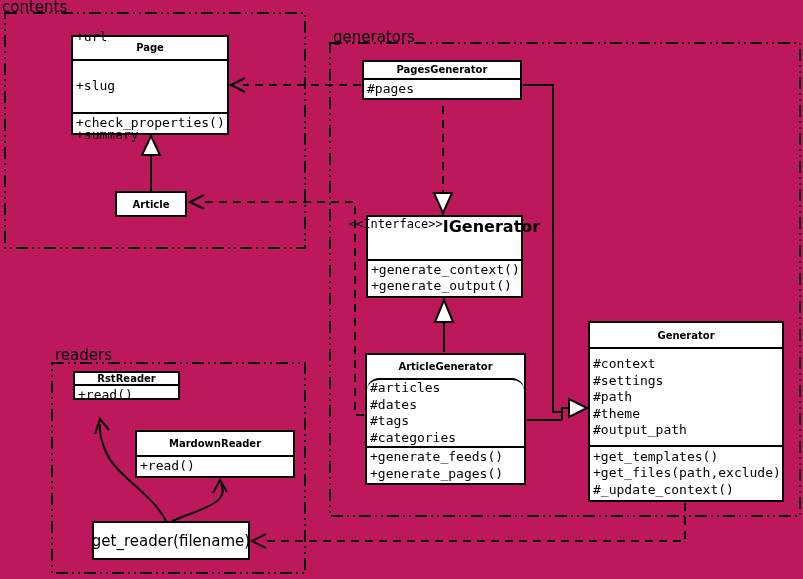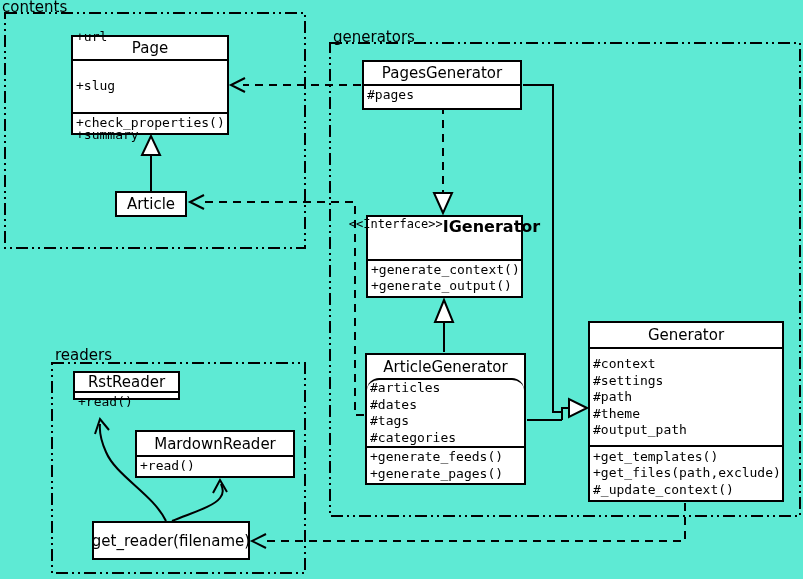--- a/index.html
+++ b/index.html
@@ -1,23 +1,23 @@
 <!DOCTYPE html>
 <html><head>
 <meta charset="utf-8">
 <style>
   html,body{margin:0;padding:0;background:#ffffff;}
-  #stage{position:relative;width:803px;height:579px;background:#5eead4;overflow:hidden;
+  #stage{position:relative;width:803px;height:579px;background:#be185d;overflow:hidden;
          font-family:"DejaVu Sans",sans-serif;}
   #wires{position:absolute;left:0;top:0;z-index:1;}
   .pkg-label{position:absolute;z-index:3;font-size:15px;color:#000;background:transparent;white-space:nowrap;}
   .uml-class{position:absolute;z-index:2;box-sizing:border-box;background:#ffffff;
              border:2px solid #000;display:flex;flex-direction:column;}
   .uml-title{box-sizing:border-box;display:flex;align-items:center;justify-content:center;
-             font-weight:normal;font-size:15px;white-space:nowrap;}
+             font-weight:bold;font-size:10px;white-space:nowrap;}
   .uml-sec{box-sizing:border-box;border-top:2px solid #000;display:flex;flex-direction:column;
            justify-content:center;padding:1px 3px;}
   .row{font-family:"DejaVu Sans Mono",monospace;font-size:13px;line-height:16.4px;
        white-space:nowrap;color:#000;}
   .stereo{font-family:"DejaVu Sans Mono",monospace;font-size:12px;line-height:15px;
           text-align:center;white-space:nowrap;}
   .iname{font-weight:bold;font-size:16px;line-height:20px;text-align:center;}
   .plainbox{position:absolute;z-index:2;box-sizing:border-box;background:#fff;border:2px solid #000;
             display:flex;align-items:center;justify-content:center;font-size:15px;white-space:nowrap;}
 </style>
@@ -93,21 +93,21 @@
     </div>
     <div class="uml-sec" style="height:23px;">
       <div class="row">+check_properties()</div>
     </div>
   </div>
 
   <div class="uml-class" style="left:115px;top:191px;width:72px;height:26px;">
     <div class="uml-title" style="height:22px;">Article</div>
   </div>
 
-  <div class="uml-class" style="left:362px;top:60px;width:160px;height:50px;">
+  <div class="uml-class" style="left:362px;top:60px;width:160px;height:40px;">
     <div class="uml-title" style="height:22px;">PagesGenerator</div>
     <div class="uml-sec" style="height:21px;">
       <div class="row">#pages</div>
     </div>
   </div>
 
   <div class="uml-class" style="left:366px;top:215px;width:157px;height:83px;">
     <div style="height:43px;display:flex;justify-content:center;">
       <div class="stereo">&lt;&lt;Interface&gt;&gt;</div>
       <div class="iname">IGenerator</div>

